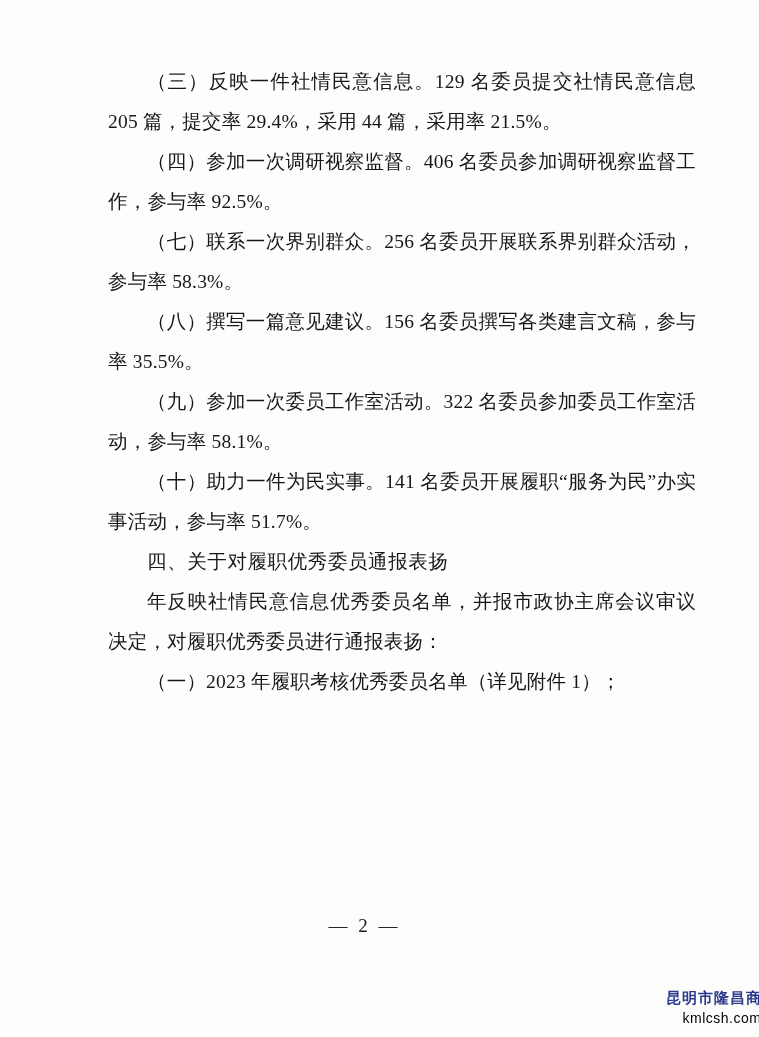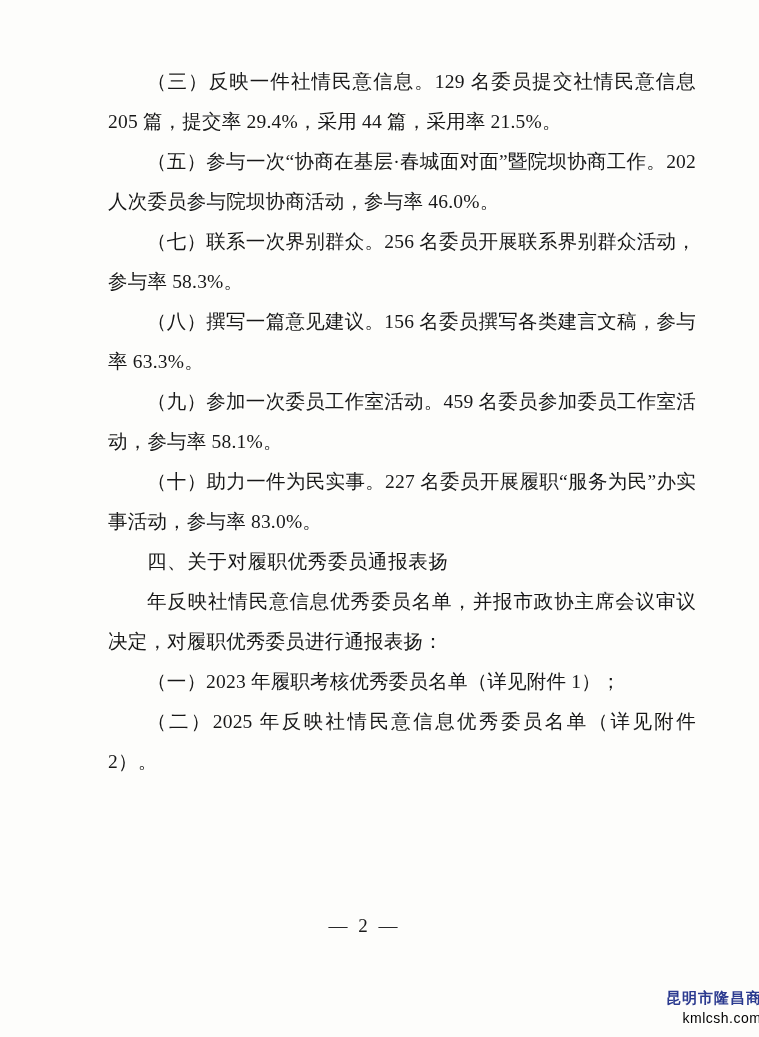--- a/index.html
+++ b/index.html
@@ -81,29 +81,28 @@
     margin-top: 2px;
   }
 </style>
 </head>
 <body>
 
 <div class="page">
 
   <div class="content">
     <p class="para">（三）反映一件社情民意信息。129 名委员提交社情民意信息 205 篇，提交率 29.4%，采用 44 篇，采用率 21.5%。</p>
-    <p class="para">（五）参与一次“协商在基层·春城面对面”暨院坝协商工作。202 人次委员参与院坝协商活动，参与率 46.0%。</p>
+    <p class="para">（四）参加一次调研视察监督。406 名委员参加调研视察监督工作，参与率 92.5%。</p>
     <p class="para">（七）联系一次界别群众。256 名委员开展联系界别群众活动，参与率 58.3%。</p>
-    <p class="para">（八）撰写一篇意见建议。156 名委员撰写各类建言文稿，参与率 63.3%。</p>
-    <p class="para">（九）参加一次委员工作室活动。459 名委员参加委员工作室活动，参与率 58.1%。</p>
-    <p class="para">（十）助力一件为民实事。227 名委员开展履职“服务为民”办实事活动，参与率 83.0%。</p>
+    <p class="para">（八）撰写一篇意见建议。156 名委员撰写各类建言文稿，参与率 35.5%。</p>
+    <p class="para">（九）参加一次委员工作室活动。322 名委员参加委员工作室活动，参与率 58.1%。</p>
+    <p class="para">（十）助力一件为民实事。141 名委员开展履职“服务为民”办实事活动，参与率 51.7%。</p>
     <p class="para heading">四、关于对履职优秀委员通报表扬</p>
     <p class="para">年反映社情民意信息优秀委员名单，并报市政协主席会议审议决定，对履职优秀委员进行通报表扬：</p>
     <p class="para">（一）2023 年履职考核优秀委员名单（详见附件 1）；</p>
-    <p class="para">（二）2025 年反映社情民意信息优秀委员名单（详见附件 2）。</p>
   </div>
 
   <div class="footer-num">
     <span>— 2 —</span>
   </div>
 
   <div class="watermark">
     <div class="wm-title">昆明市隆昌商会</div>
     <div class="wm-url">kmlcsh.com</div>
   </div>

